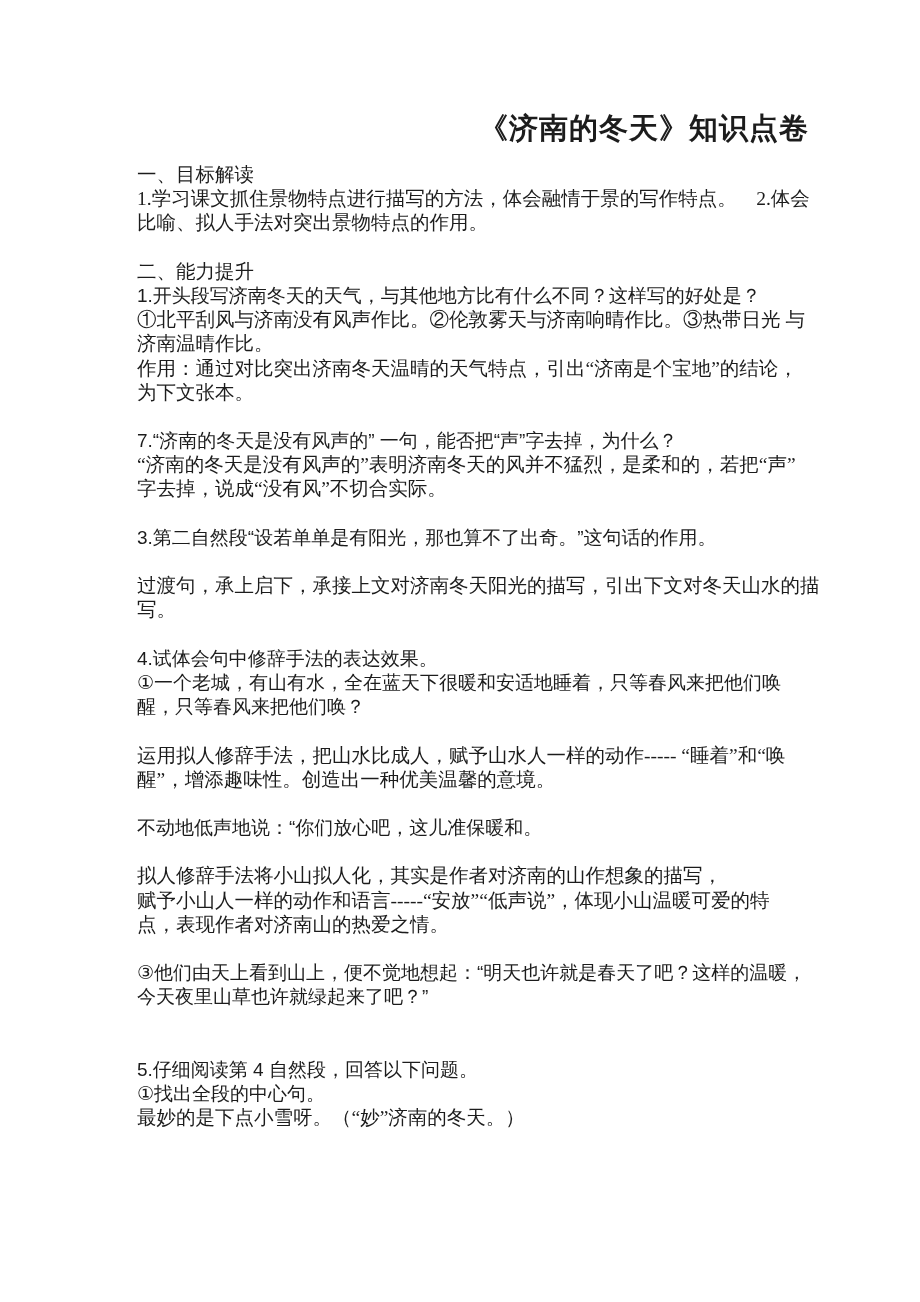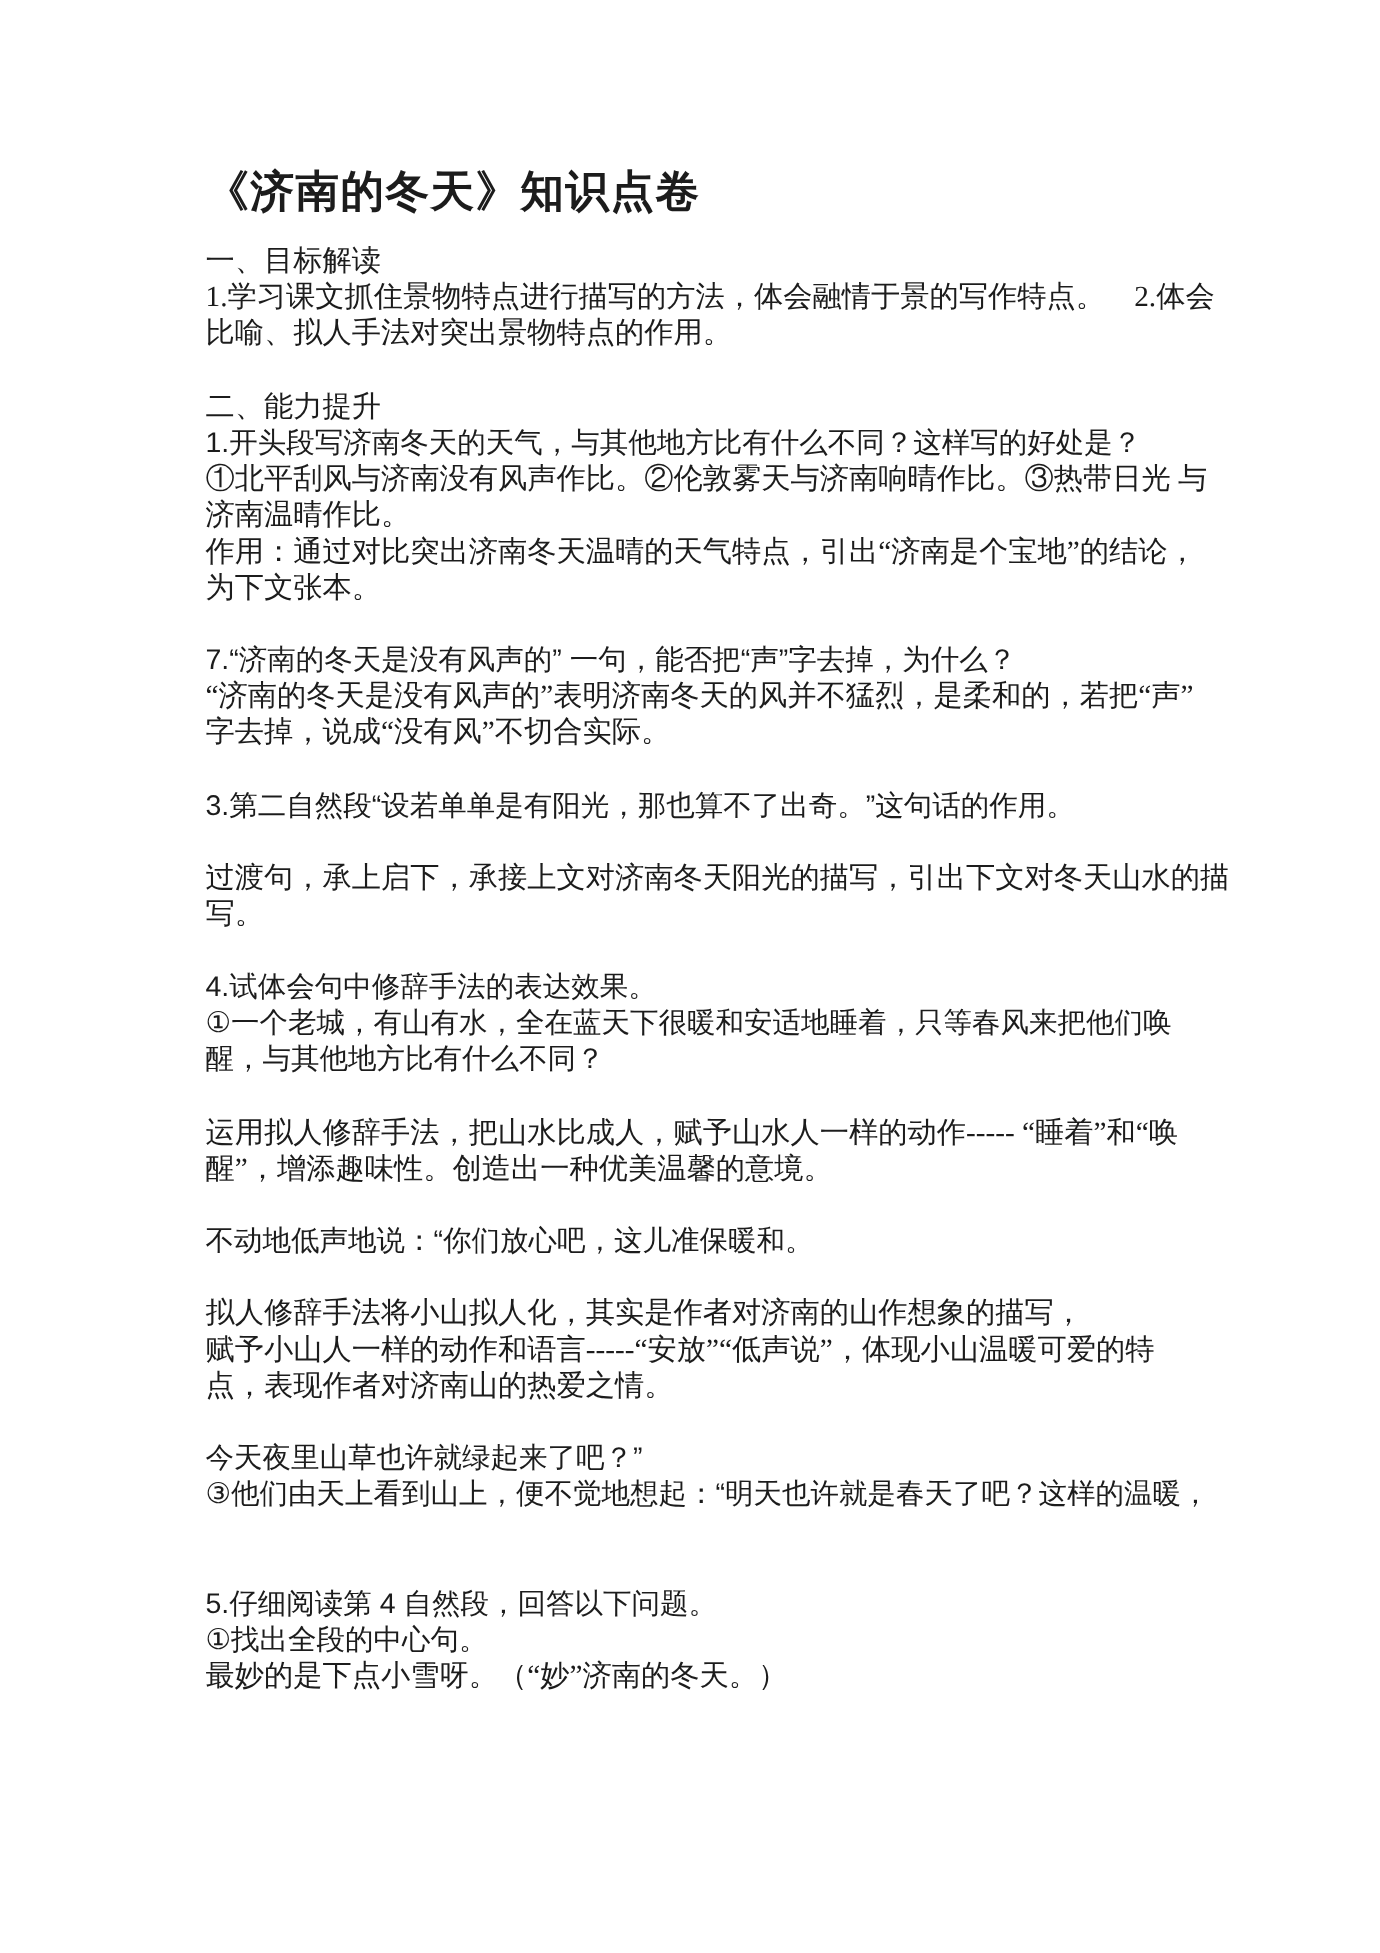--- a/index.html
+++ b/index.html
@@ -21,21 +21,21 @@
     left: 137px;
     top: 110px;
     width: 672px;
   }
   .doc-title {
     margin: 0 0 17px 0;
     height: 36px;
     line-height: 36px;
     font-size: 29px;
     font-weight: 700;
-    text-align: left;
+    text-align: right;
     white-space: pre;
     letter-spacing: 1px;
   }
   .line {
     height: 24.2px;
     line-height: 24.2px;
     font-size: 19.5px;
     white-space: pre;
     font-family: Liberation Serif, serif;
   }
@@ -67,33 +67,33 @@
         <div class="line">“济南的冬天是没有风声的”表明济南冬天的风并不猛烈，是柔和的，若把“声”</div>
         <div class="line">字去掉，说成“没有风”不切合实际。</div>
         <div class="line"></div>
         <div class="line bold">3.第二自然段“设若单单是有阳光，那也算不了出奇。”这句话的作用。</div>
         <div class="line"></div>
         <div class="line">过渡句，承上启下，承接上文对济南冬天阳光的描写，引出下文对冬天山水的描</div>
         <div class="line">写。</div>
         <div class="line"></div>
         <div class="line bold">4.试体会句中修辞手法的表达效果。</div>
         <div class="line bold">①一个老城，有山有水，全在蓝天下很暖和安适地睡着，只等春风来把他们唤</div>
-        <div class="line bold">醒，与其他地方比有什么不同？</div>
+        <div class="line bold">醒，只等春风来把他们唤？</div>
         <div class="line"></div>
         <div class="line">运用拟人修辞手法，把山水比成人，赋予山水人一样的动作----- “睡着”和“唤</div>
         <div class="line">醒”，增添趣味性。创造出一种优美温馨的意境。</div>
         <div class="line"></div>
         <div class="line bold">不动地低声地说：“你们放心吧，这儿准保暖和。</div>
         <div class="line"></div>
         <div class="line">拟人修辞手法将小山拟人化，其实是作者对济南的山作想象的描写，</div>
         <div class="line">赋予小山人一样的动作和语言-----“安放”“低声说”，体现小山温暖可爱的特</div>
         <div class="line">点，表现作者对济南山的热爱之情。</div>
         <div class="line"></div>
+        <div class="line bold">③他们由天上看到山上，便不觉地想起：“明天也许就是春天了吧？这样的温暖，</div>
         <div class="line bold">今天夜里山草也许就绿起来了吧？”</div>
-        <div class="line bold">③他们由天上看到山上，便不觉地想起：“明天也许就是春天了吧？这样的温暖，</div>
         <div class="line"></div>
         <div class="line"></div>
         <div class="line bold">5.仔细阅读第 4 自然段，回答以下问题。</div>
         <div class="line bold">①找出全段的中心句。</div>
         <div class="line">最妙的是下点小雪呀。（“妙”济南的冬天。）</div>
       </div>
   </div>
 </div>
 
 </body></html>

